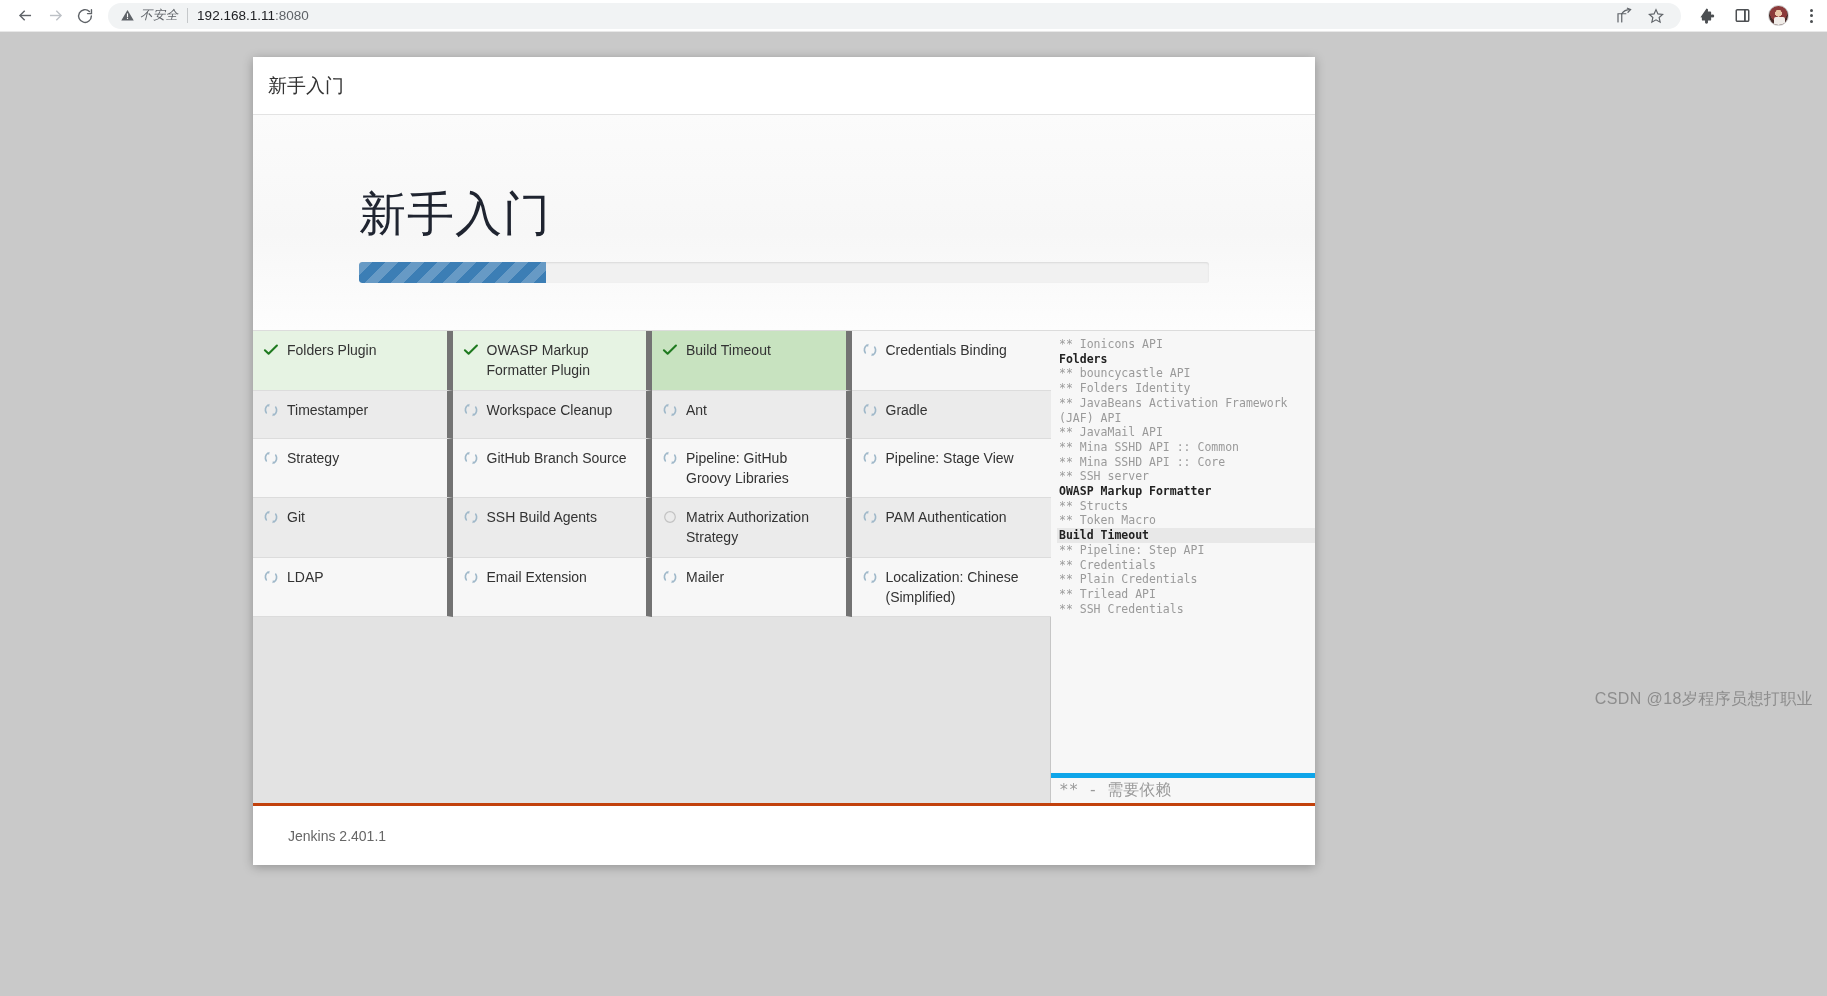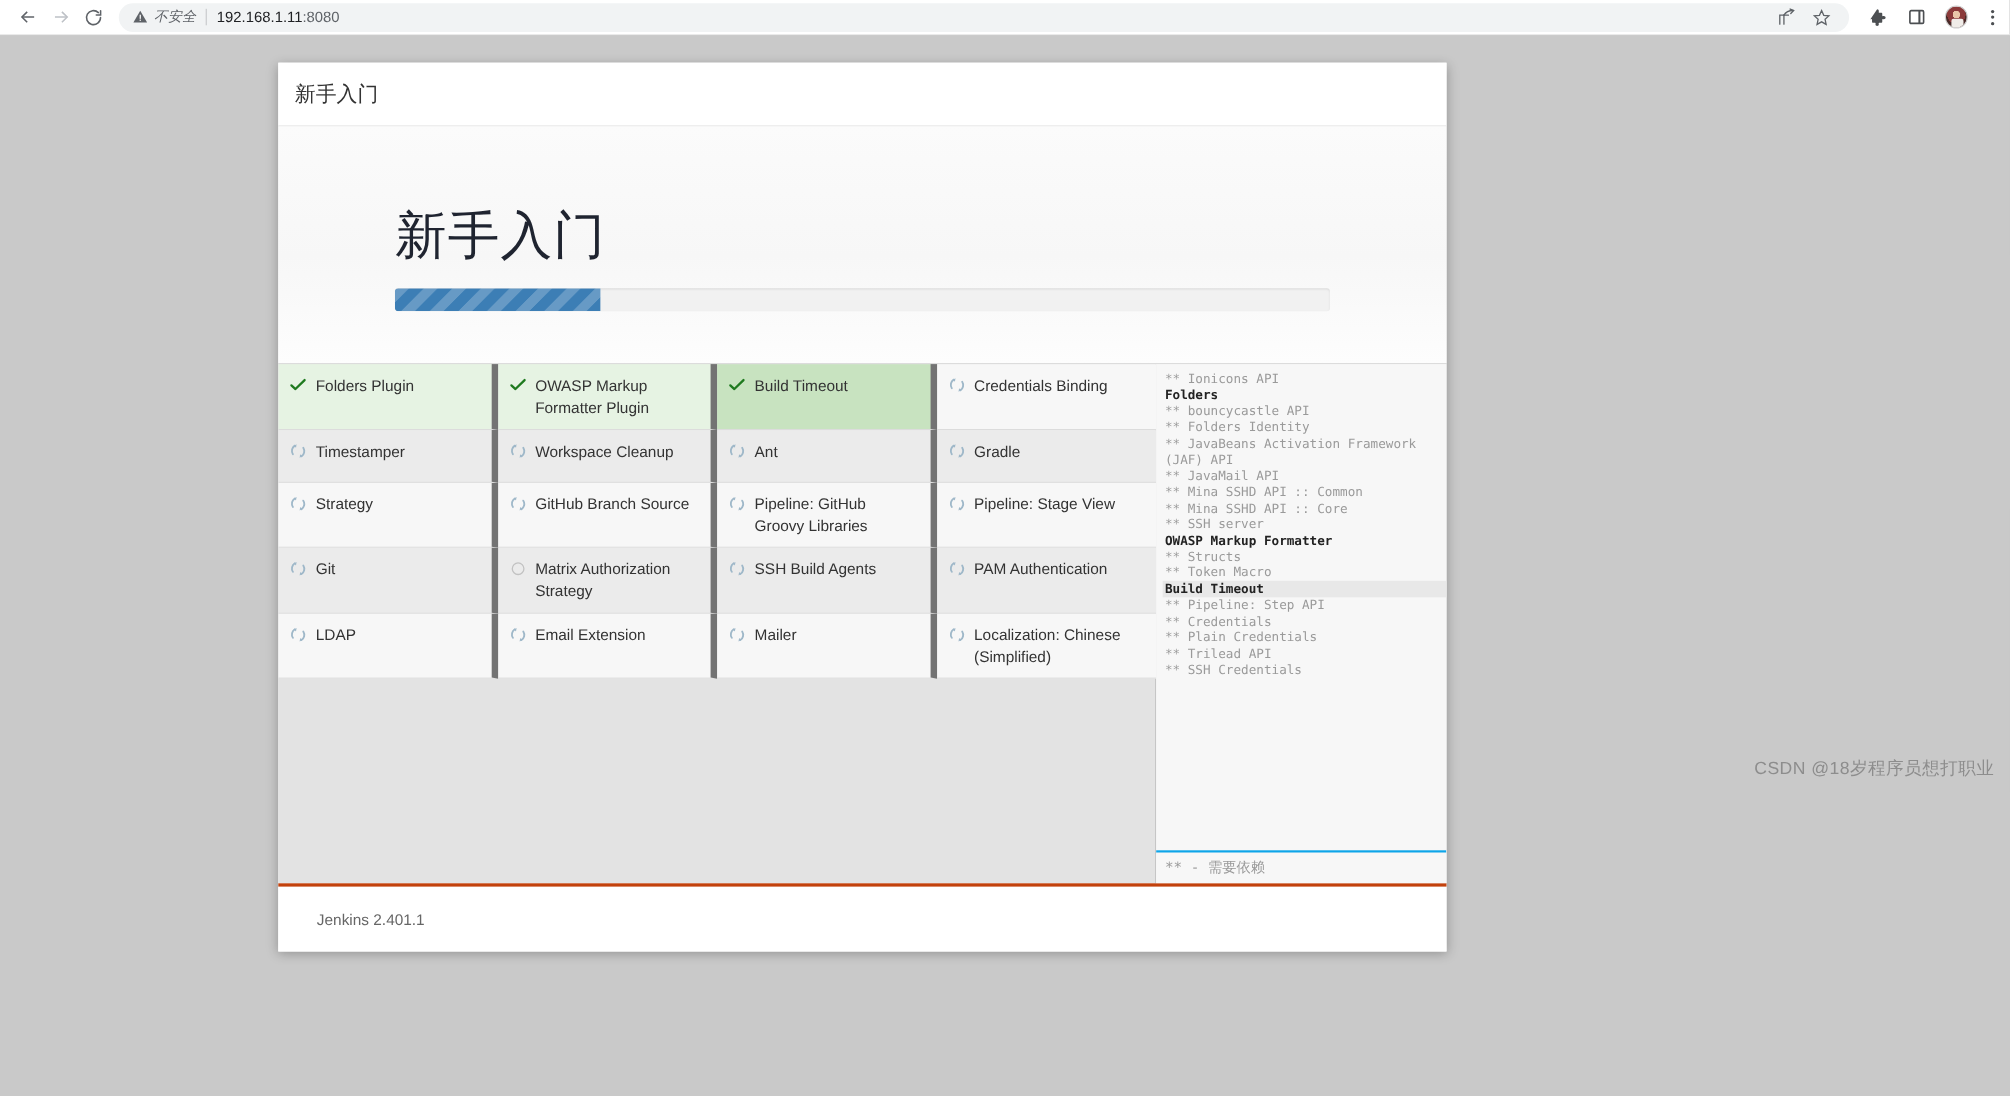--- a/index.html
+++ b/index.html
@@ -198,25 +198,25 @@
     font-size:11.5px;
     line-height:14.7px;
   }
   .log-line { white-space:nowrap; color:#9a9a9a; padding-left:2px; }
   .log-line.dep { color:#9a9a9a; }
   .log-line.main { color:#222; font-weight:700; }
   .log-line.main.active { background:#e8e8e8; }
   .log-footer {
     flex:0 0 auto;
     height:30px;
-    border-top:2px solid #0ea5e9;
+    border-top:5px solid #0ea5e9;
     display:flex; align-items:center;
     padding-left:8px;
     font-family:"DejaVu Sans Mono", "Liberation Mono", monospace;
-    font-size:13px;
+    font-size:16px;
     color:#9a9a9a;
     background:#f7f7f7;
   }
 
   
   .wizard-foot {
     flex:0 0 auto;
     height:62px;
     background:#fff;
     border-top:3px solid #c2410c;
@@ -447,34 +447,34 @@
                   <path d="M6.2 3.9 A7 7 0 0 0 4.1 13.6"></path>
                   <path d="M13.8 16.1 A7 7 0 0 0 15.9 6.4"></path>
                 </g>
                 <path d="M8.3 2.3 L5.3 4.1 L7.6 6.3 Z" fill="#9fb8c9"></path>
                 <path d="M11.7 17.7 L14.7 15.9 L12.4 13.7 Z" fill="#9fb8c9"></path>
               </svg>
               <span class="label">Git</span>
             </div>
             <div class="pcell row-even">
               <svg class="st" viewBox="0 0 20 20">
+                <g fill="none" stroke="#9fb8c9" stroke-width="2.1" stroke-linecap="round">
+                  <path d="M6.2 3.9 A7 7 0 0 0 4.1 13.6"></path>
+                  <path d="M13.8 16.1 A7 7 0 0 0 15.9 6.4"></path>
+                </g>
+                <path d="M8.3 2.3 L5.3 4.1 L7.6 6.3 Z" fill="#9fb8c9"></path>
+                <path d="M11.7 17.7 L14.7 15.9 L12.4 13.7 Z" fill="#9fb8c9"></path>
+              </svg>
+              <span class="label">SSH Build Agents</span>
+            </div>
+            <div class="pcell row-even">
+              <svg class="st" viewBox="0 0 20 20">
                 <circle cx="10" cy="10" r="6.6" fill="none" stroke="#c2c2c2" stroke-width="1.5"></circle>
               </svg>
               <span class="label">Matrix Authorization Strategy</span>
-            </div>
-            <div class="pcell row-even">
-              <svg class="st" viewBox="0 0 20 20">
-                <g fill="none" stroke="#9fb8c9" stroke-width="2.1" stroke-linecap="round">
-                  <path d="M6.2 3.9 A7 7 0 0 0 4.1 13.6"></path>
-                  <path d="M13.8 16.1 A7 7 0 0 0 15.9 6.4"></path>
-                </g>
-                <path d="M8.3 2.3 L5.3 4.1 L7.6 6.3 Z" fill="#9fb8c9"></path>
-                <path d="M11.7 17.7 L14.7 15.9 L12.4 13.7 Z" fill="#9fb8c9"></path>
-              </svg>
-              <span class="label">SSH Build Agents</span>
             </div>
             <div class="pcell row-even">
               <svg class="st" viewBox="0 0 20 20">
                 <g fill="none" stroke="#9fb8c9" stroke-width="2.1" stroke-linecap="round">
                   <path d="M6.2 3.9 A7 7 0 0 0 4.1 13.6"></path>
                   <path d="M13.8 16.1 A7 7 0 0 0 15.9 6.4"></path>
                 </g>
                 <path d="M8.3 2.3 L5.3 4.1 L7.6 6.3 Z" fill="#9fb8c9"></path>
                 <path d="M11.7 17.7 L14.7 15.9 L12.4 13.7 Z" fill="#9fb8c9"></path>
               </svg>

